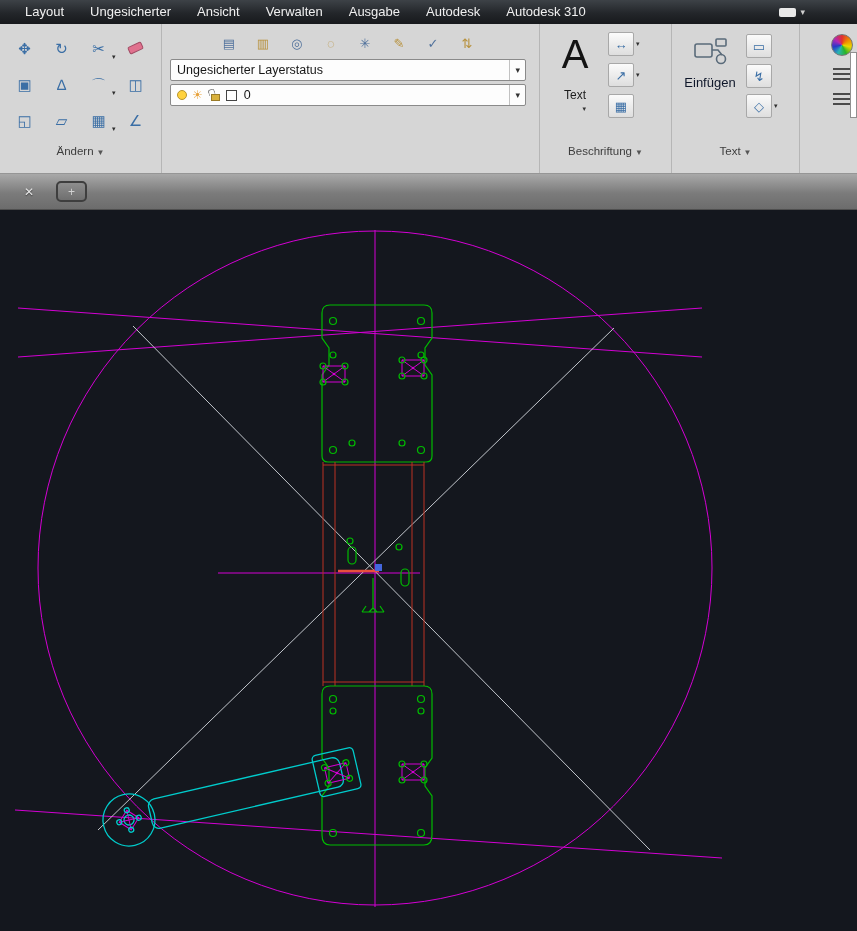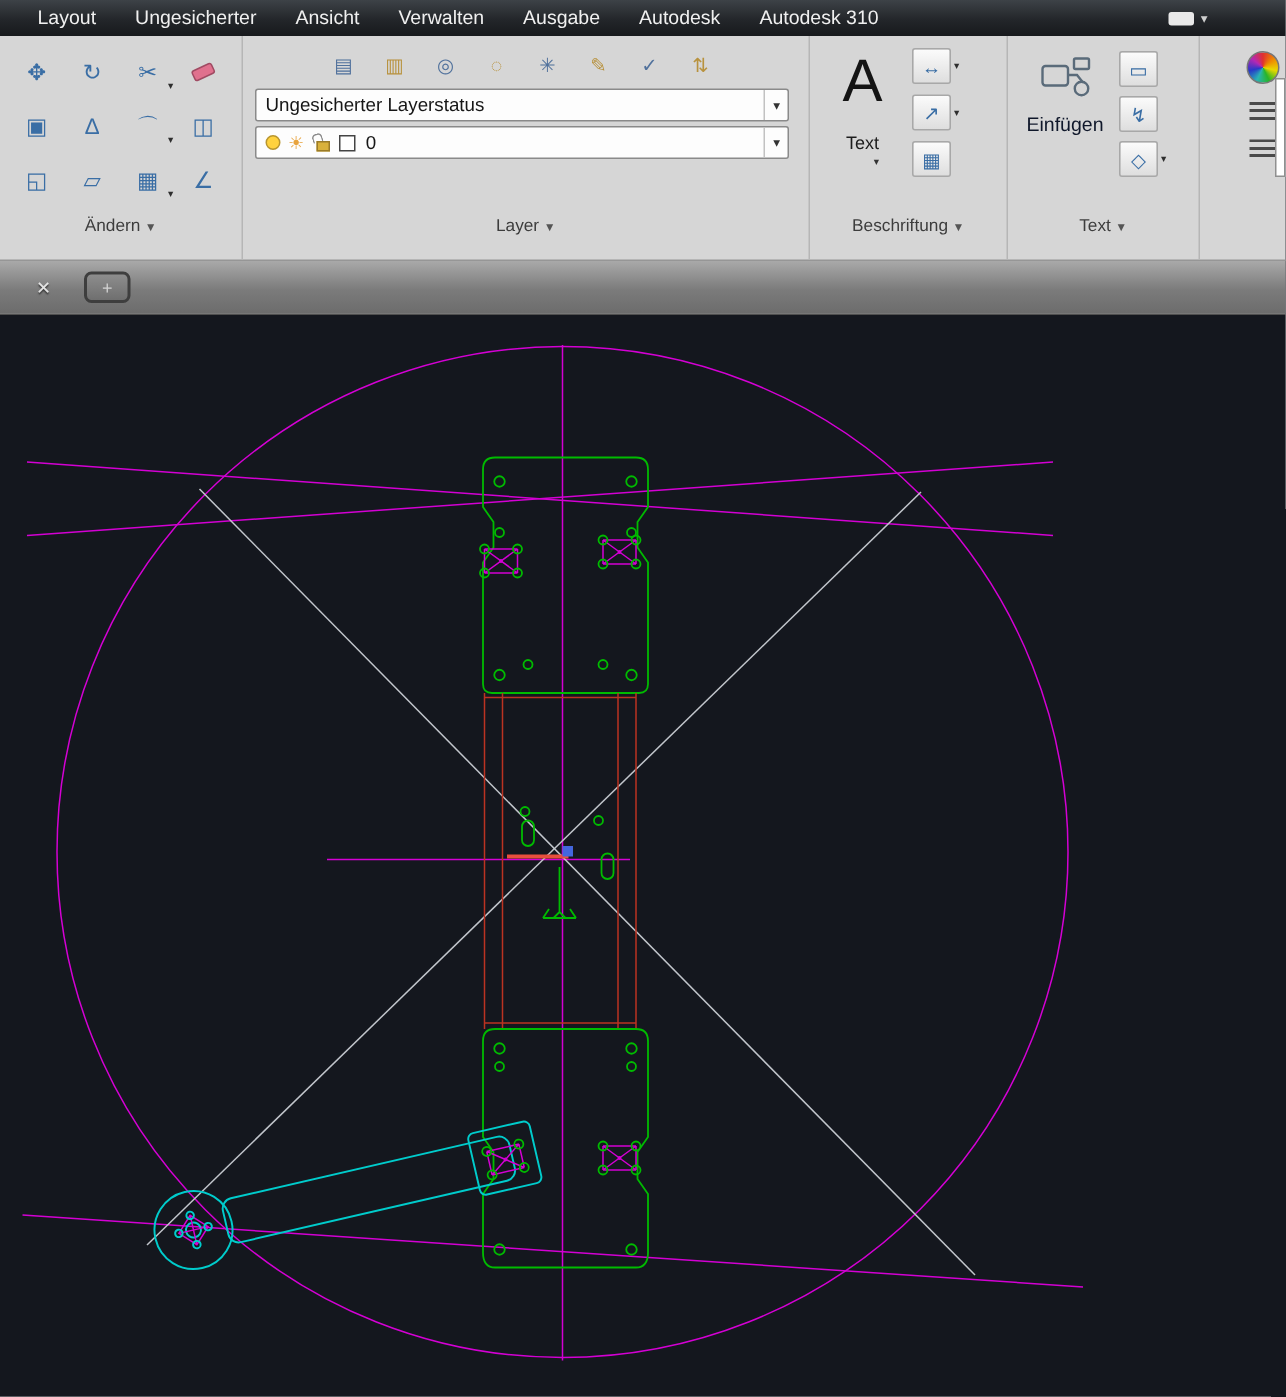--- a/index.html
+++ b/index.html
@@ -208,23 +208,20 @@
       <span class="i-bulb"></span>
       <span class="i-sun">☀</span>
       <span class="i-lock">
           <span class="shackle"></span>
           <span class="lbody"></span>
         </span>
       <span class="i-swatch"></span>
       <span class="layer-name">0</span>
       <span class="dd-caret">▾</span>
     </div>
-    <div class="panel-label">
-      <span>Layer</span><span class="plabel-caret">▼</span>
-    </div>
   </div>
 
   <div class="panel panel-annotation">
     <button class="text-big-btn">
       <span class="big-a">A</span>
       <span class="text-label">
         <span>Text</span>
         <span class="tiny-caret">▾</span>
       </span>
     </button>

